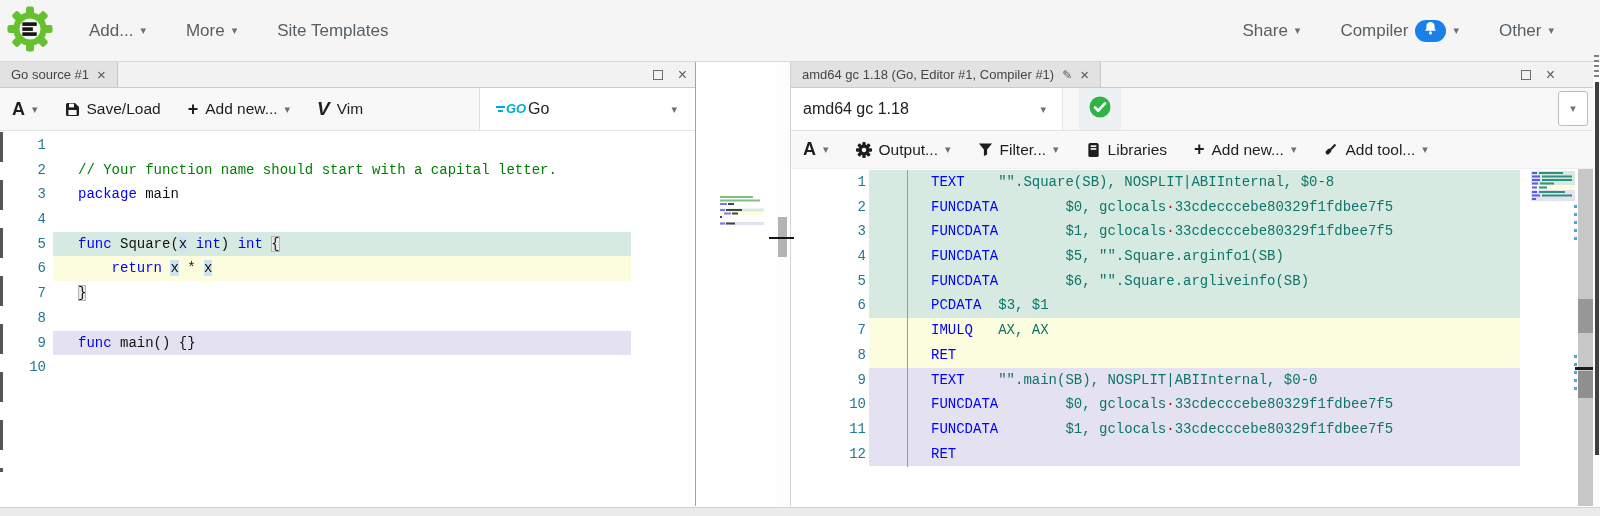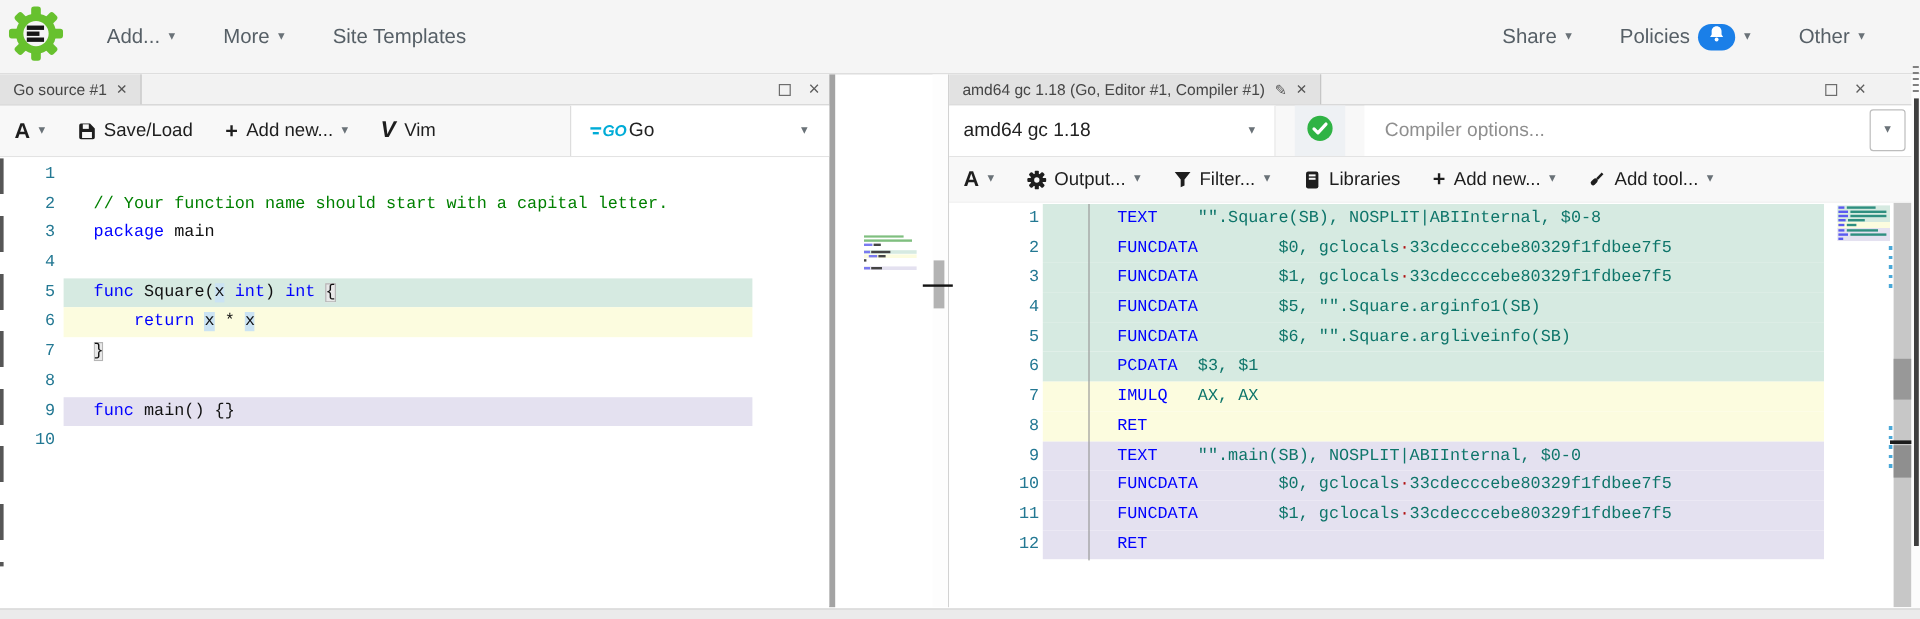--- a/index.html
+++ b/index.html
@@ -16,21 +16,21 @@
   .logo-l2 { color:#383838; }
   .nav-left { display:flex; align-items:flex-start; margin-left:36px; gap:40px; }
   .nav-right { display:flex; align-items:center; margin-left:auto; margin-right:46px; gap:40px; }
   .nav-item { font-size:17px; color:#565f66; display:flex; align-items:center; gap:7px; cursor:pointer; white-space:nowrap; }
   .caret { font-size:11px; color:#6a7278; line-height:1; }
   .bell-pill { display:inline-flex; align-items:center; justify-content:center; width:31px; height:22px;
                background:#1a7fe8; border-radius:11px; }
 
   
   .pane { position:absolute; top:62px; height:444px; background:#fff; }
-  .pane.left  { left:0; width:696px; border-right:5px solid #a3a3a3; }
+  .pane.left  { left:0; width:696px; border-right:1px solid #a3a3a3; }
   .pane.right { left:790px; width:803px; border-left:1px solid #d2d2d2; }
 
   .tabbar { position:relative; height:26px; background:#f2f2f2; border-bottom:1px solid #c9c9c9;
             display:flex; align-items:stretch; }
   .tab { display:flex; align-items:center; gap:8px; padding:0 11px; background:#e2e2e2;
          border-right:1px solid #c6c6c6; font-size:13px; color:#454545; white-space:nowrap; }
   .tab-close { font-size:15px; color:#555; line-height:1; cursor:pointer; }
   .tab-pencil { font-size:12px; color:#555; }
   .pane-ctl { margin-left:auto; display:flex; align-items:center; gap:15px; }
   .pane.left  .pane-ctl { margin-right:8px; }
@@ -161,21 +161,21 @@
       <div class="nav-item">
         <span>Site Templates</span>
       </div>
     </nav>
     <nav class="nav-right">
       <div class="nav-item">
         <span>Share</span>
         <span class="caret">▾</span>
       </div>
       <div class="nav-item">
-        <span>Policies</span>
+        <span>Compiler</span>
         <span class="bell-pill">
           <span>
             <svg width="15" height="15" viewBox="0 0 16 16">
               <path d="M8 1 C5.4 1 3.6 3 3.6 5.6 v2.7 L2.2 10.5 h11.6 L12.4 8.3 V5.6 C12.4 3 10.6 1 8 1 Z" fill="#fff"></path>
               <circle cx="8" cy="12.7" r="1.7" fill="#fff"></circle>
             </svg>
           </span>
         </span>
         <span class="caret">▾</span>
       </div>
@@ -322,21 +322,20 @@
         <span class="caret">▾</span>
       </div>
       <div class="ok-badge">
         <span>
           <svg width="24" height="24" viewBox="0 0 24 24">
             <circle cx="12" cy="12" r="10.5" fill="#2fb344"></circle>
             <path d="M7 12.4 l3.3 3.3 L17 8.4" stroke="#fff" stroke-width="2.7" fill="none" stroke-linecap="round" stroke-linejoin="round"></path>
           </svg>
         </span>
       </div>
-      <input class="opts-input" type="text" placeholder="Compiler options..." style="">
       <div class="mini-dd">
         <span class="caret">▾</span>
       </div>
     </div>
 
     <div class="toolbar2">
       <div class="tbtn">
         <span class="big-a">A</span>
         <span class="caret">▾</span>
       </div>

